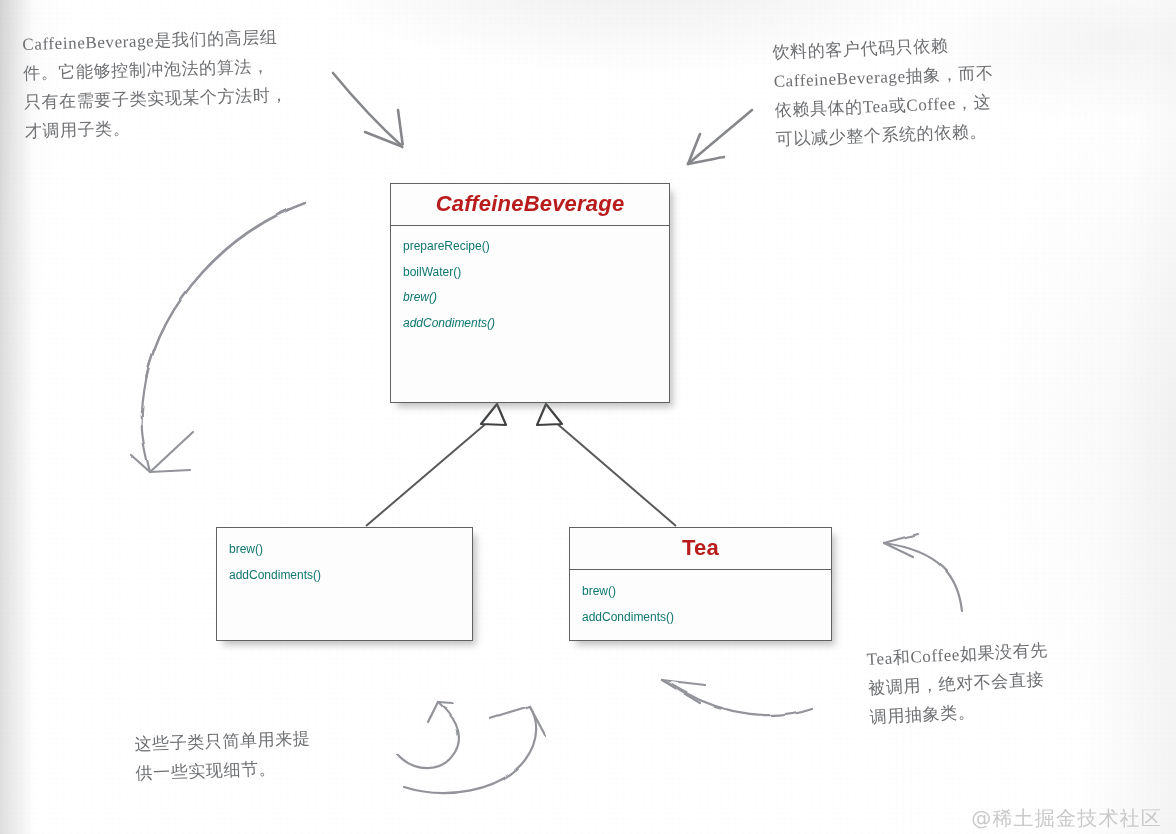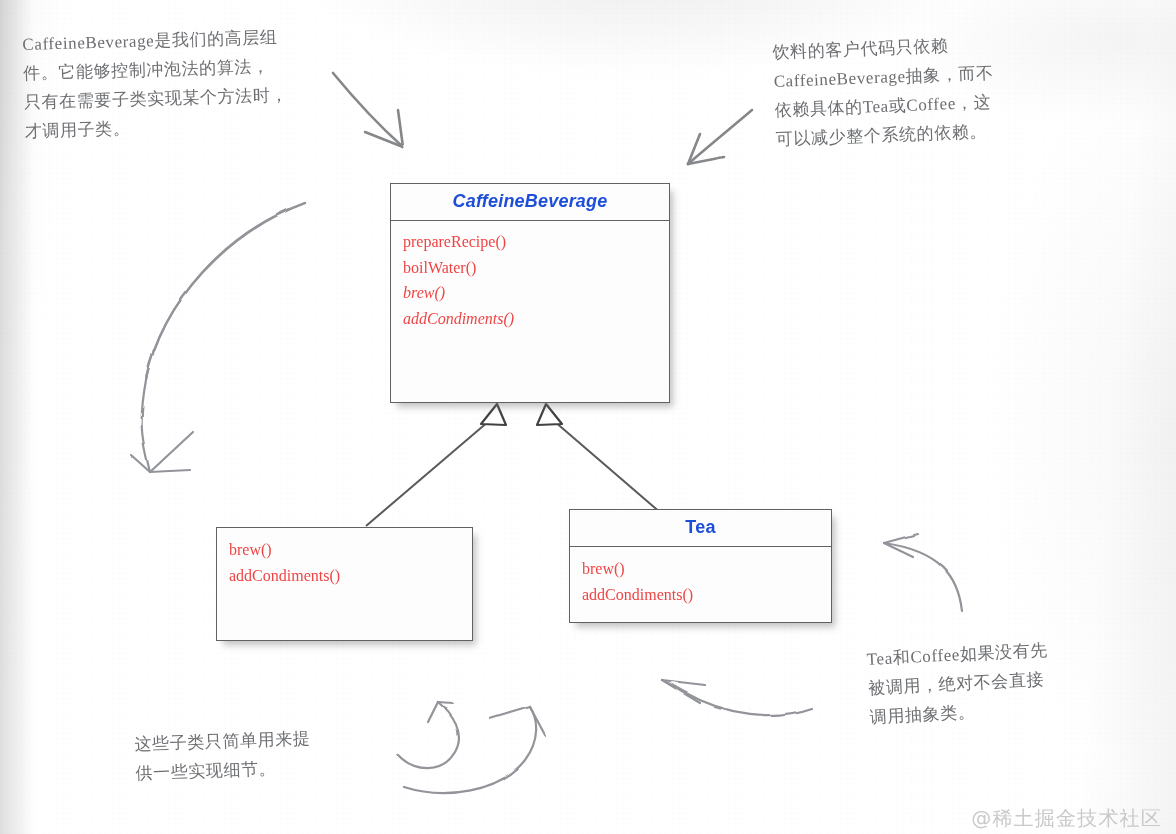--- a/index.html
+++ b/index.html
@@ -38,44 +38,43 @@
   
   .uml-box {
     position: absolute;
     background: #fdfdfd;
     border: 1.6px solid #5f6163;
     box-shadow: 5px 6px 7px -2px rgba(120,120,120,0.45);
   }
   .uml-title {
     text-align: center;
     font-weight: bold;
-    font-size: 18px;
+    font-size: 22px;
     letter-spacing: .2px;
-    color: #1d4ed8;
+    color: #b91c1c;
     padding: 7px 4px 8px;
     border-bottom: 1.6px solid #5f6163;
     white-space: nowrap;
   }
   .uml-title.abstract { font-style: italic; }
   .uml-methods {
     padding: 9px 0 10px 12px;
   }
   .uml-method {
-    font-size: 16px;
+    font-size: 12px;
     line-height: 25.5px;
-    color: #ef4444;
+    color: #0f766e;
     white-space: nowrap;
-    font-family: Liberation Serif, serif;
   }
   .uml-method.abstract { font-style: italic; }
 
   #box-caffeine { left: 390px; top: 183px; width: 278px; height: 218px; }
   #box-caffeine .uml-methods { padding-top: 8px; }
   #box-coffee   { left: 216px; top: 527px; width: 255px; height: 112px; }
-  #box-tea      { left: 569px; top: 509px; width: 261px; height: 112px; }
+  #box-tea      { left: 569px; top: 527px; width: 261px; height: 112px; }
 
   
   .note {
     position: absolute;
     font-family: "Liberation Serif", serif;
     color: #6d6f72;
     font-size: 17px;
     line-height: 29px;
     letter-spacing: .6px;
     transform-origin: left top;

